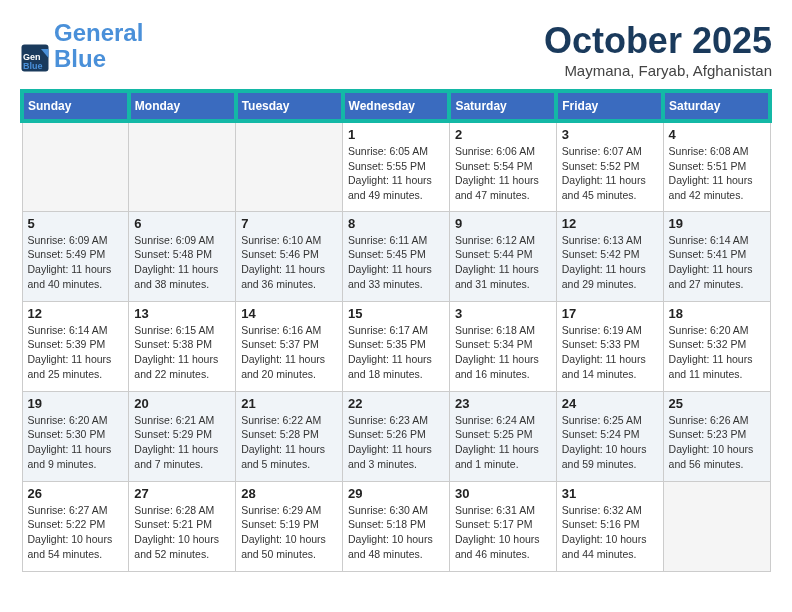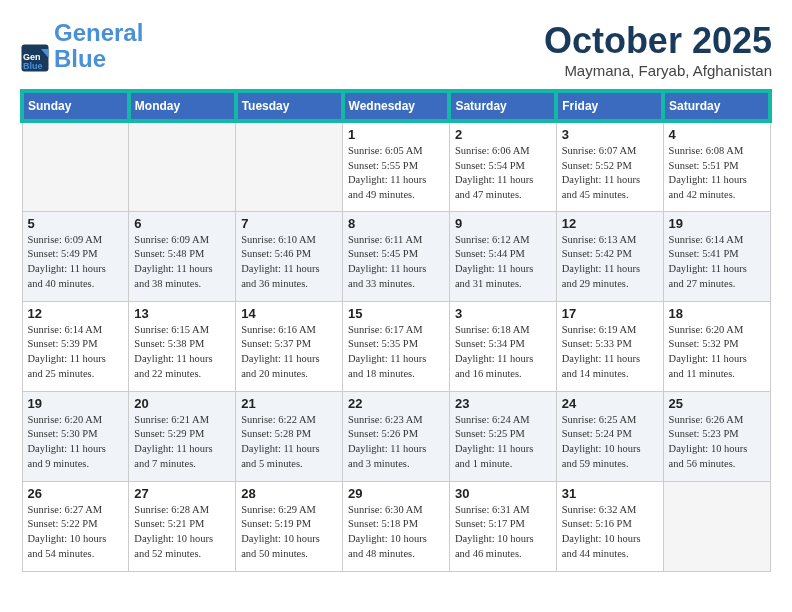--- a/index.html
+++ b/index.html
@@ -75,21 +75,20 @@
       font-size: 13px;
       font-weight: bold;
       color: #222;
       display: block;
       margin-bottom: 2px;
     }
     .day-info {
       color: #333;
       font-size: 10.5px;
       line-height: 1.4;
-      font-family: Liberation Serif, serif;
     }
     .row-alt td {
       background: #f0f4f8;
     }
   </style>
 </head>
 <body>
 
 <div class="header">
   <div class="logo">

